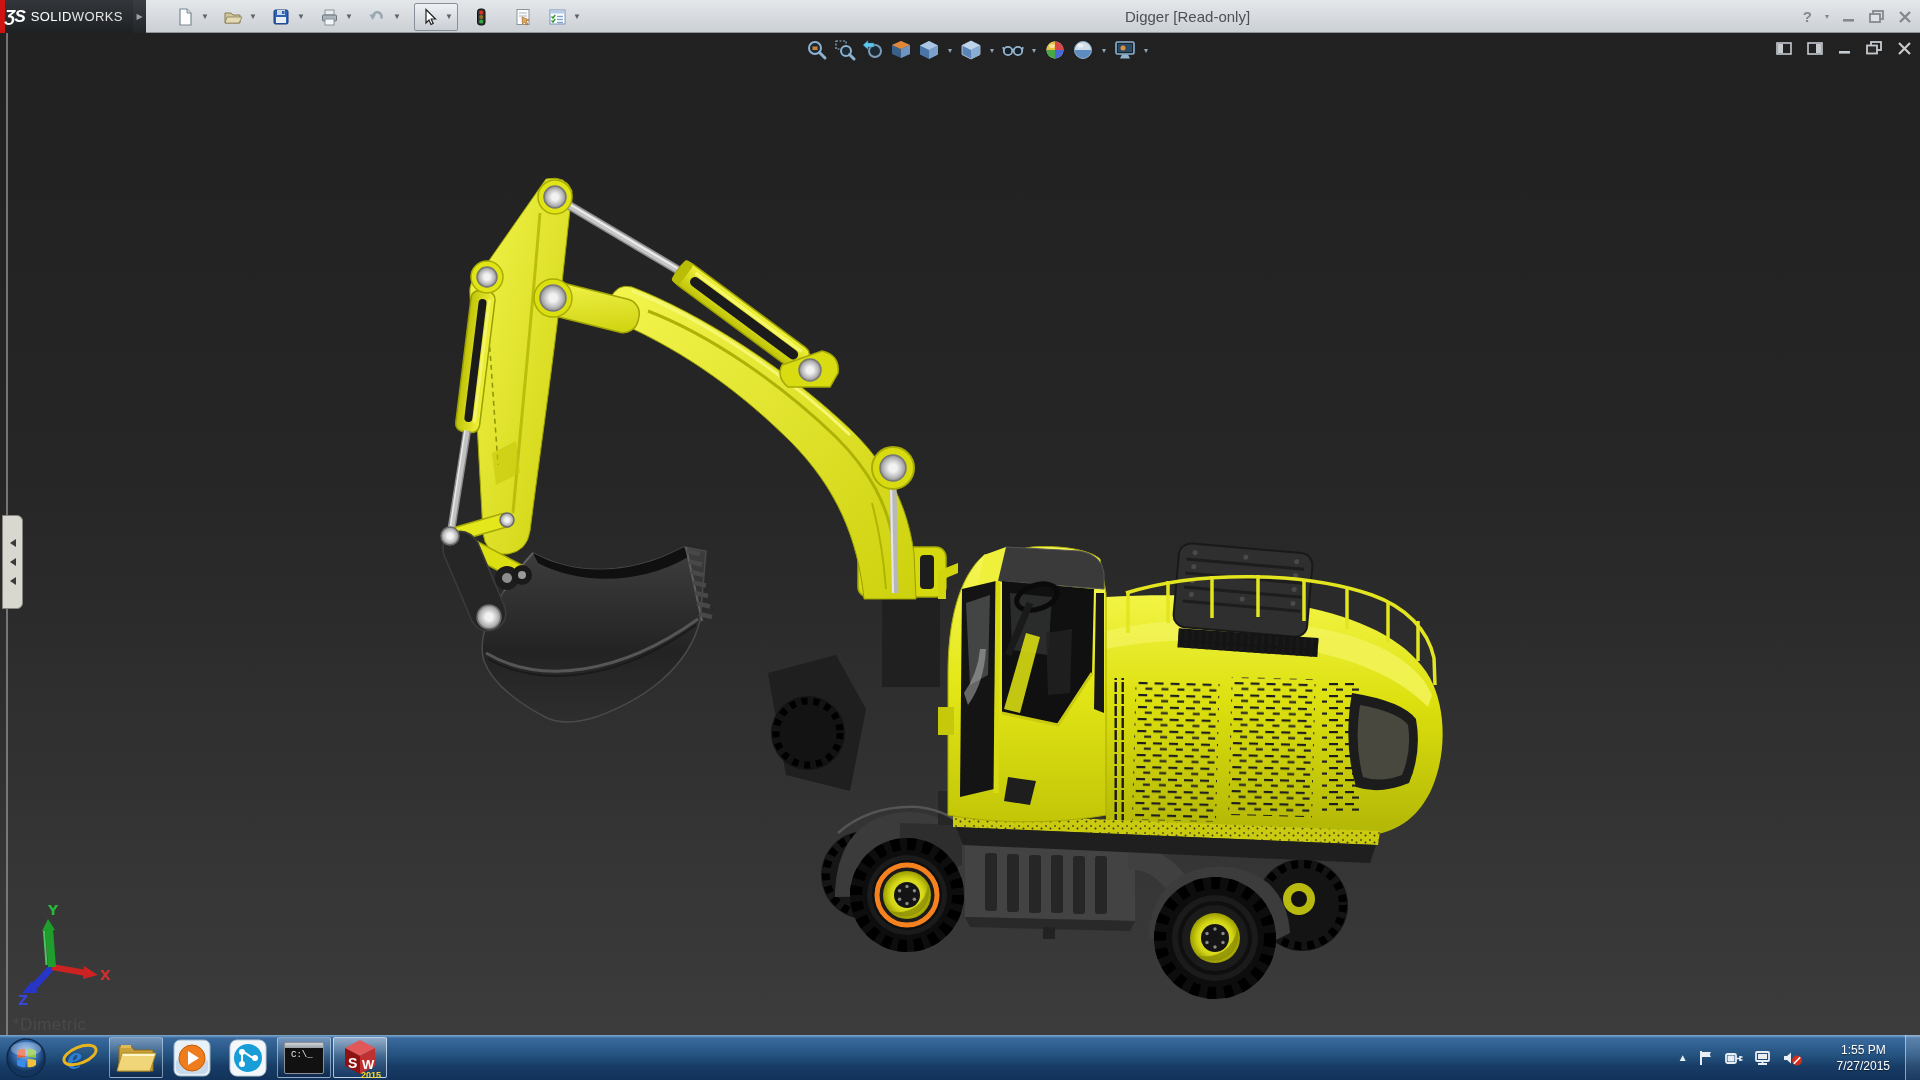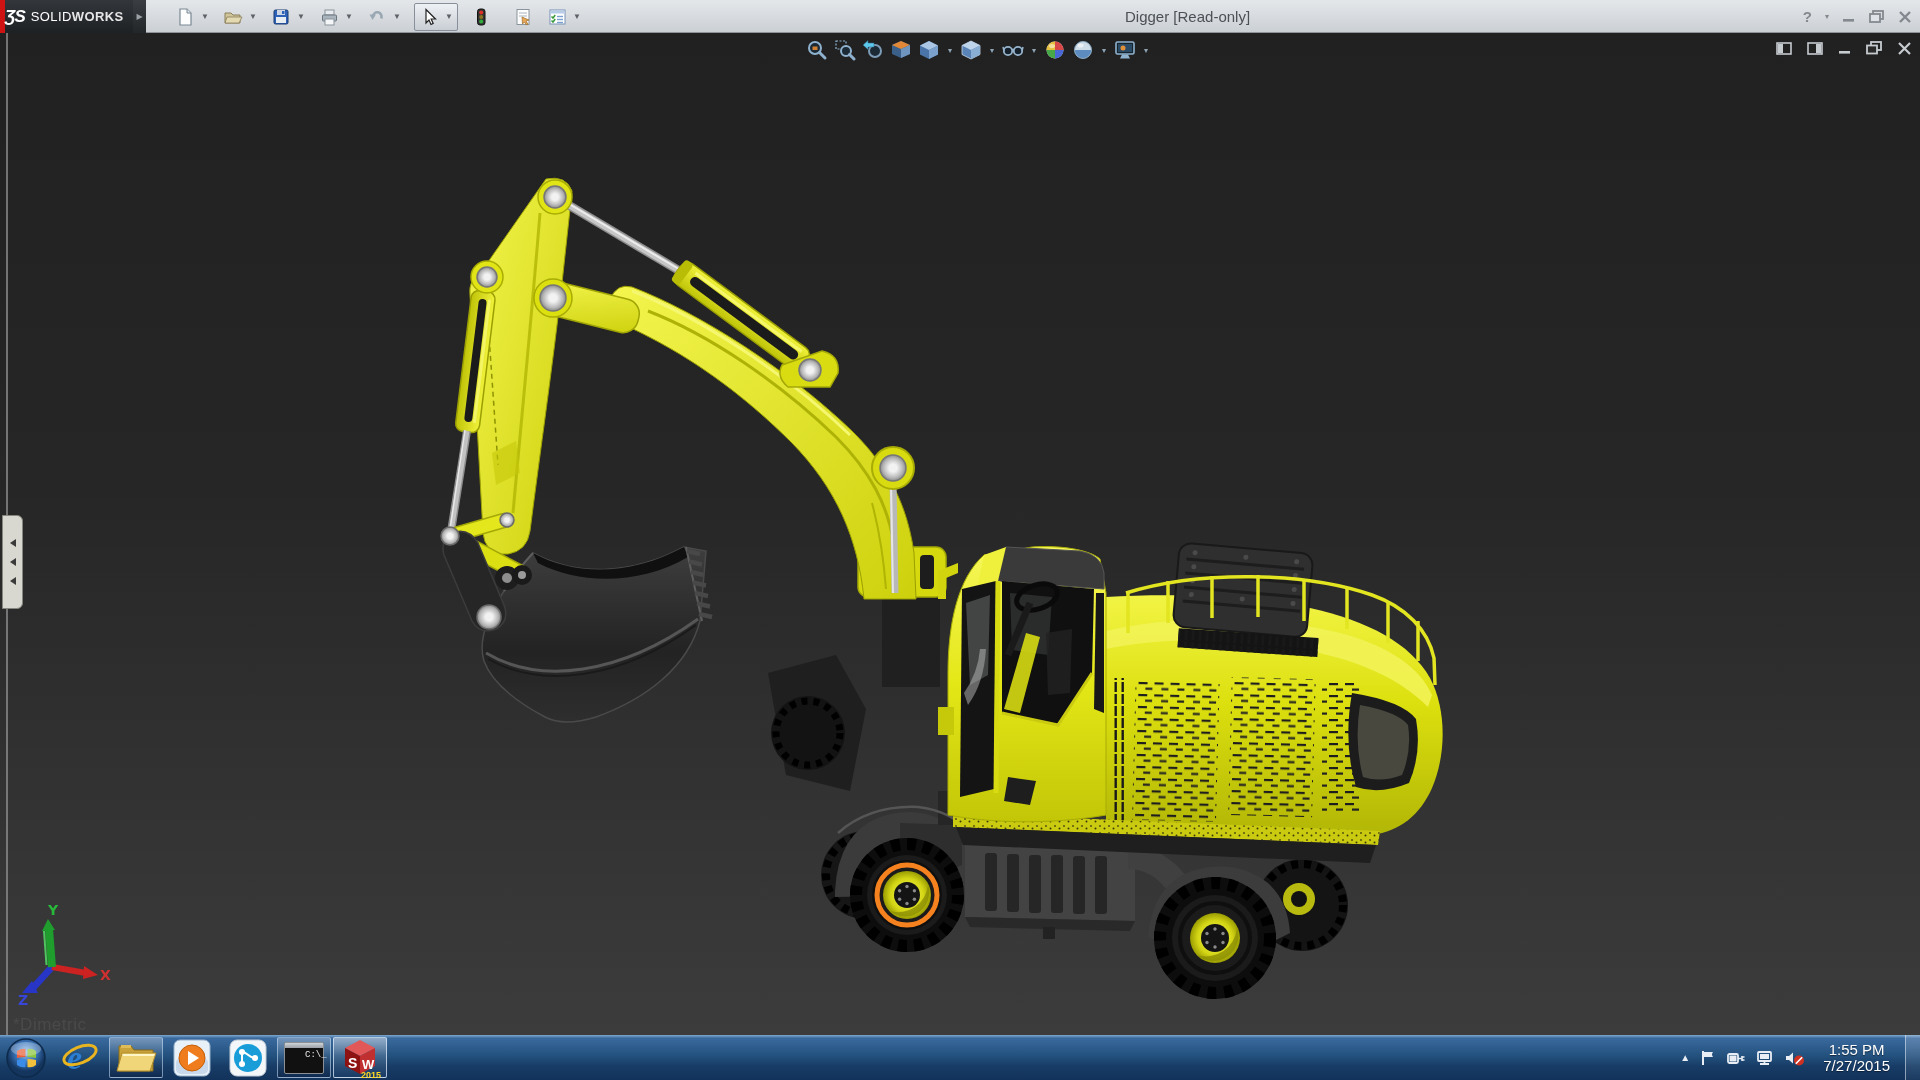--- a/index.html
+++ b/index.html
@@ -6,21 +6,21 @@
     font-family:"Liberation Sans",sans-serif;-webkit-font-smoothing:antialiased;}
   *{box-sizing:border-box;}
   
   .titlebar{position:absolute;top:0;left:0;width:1920px;height:33px;
     background:linear-gradient(#e4e7ea,#d3d7db 70%,#cbd0d4);border-bottom:1px solid #8e949a;}
   .red-strip{position:absolute;left:0;top:0;width:5px;height:33px;background:#cf1212;}
   .logo-block{position:absolute;left:5px;top:0;height:33px;width:128px;display:flex;align-items:center;
     background:linear-gradient(#33363a,#1e2124);color:#fff;padding-left:0;gap:6px;}
   .logo-mark{font-size:17px;font-weight:bold;font-style:italic;letter-spacing:-1px;}
   .logo-text{font-size:13px;letter-spacing:.4px;}
-  .logo-text b{font-weight:normal}.logo-text span{font-weight:bold;color:#e6e6e6}
+  .logo-text b{font-weight:normal}.logo-text span{font-weight:normal;color:#e6e6e6}
   .logo-arrow{position:absolute;left:133px;top:0;width:13px;height:33px;background:linear-gradient(#3a3d41,#232629);
     color:#9aa0a6;font-size:8px;display:flex;align-items:center;justify-content:center;}
   .tb-tools{position:absolute;left:172px;top:3px;height:27px;display:flex;align-items:center;}
   .tb-btn{width:26px;height:26px;display:flex;align-items:center;justify-content:center;border-radius:2px;}
   .tb-dd{width:14px;height:26px;display:flex;align-items:center;justify-content:center;color:#5c6268;font-size:8px;}
   .tb-gap{width:8px;}
   .sel-group{display:flex;align-items:center;border:1px solid #8априline}
   .sel-group{display:flex;align-items:center;border:1px solid #868f9a;border-radius:2px;
     background:linear-gradient(#eef1f4,#c9ced4);height:28px;padding:0 1px;margin:0 2px;}
   .win-title{position:absolute;left:1125px;top:8px;font-size:15px;color:#4c5156;}
@@ -45,26 +45,26 @@
   .taskbar{position:absolute;left:0;top:1035px;width:1920px;height:45px;display:flex;align-items:center;
     background:linear-gradient(#7fa9cf 0%,#3a699e 7%,#24527f 45%,#173c66 70%,#12325a 100%);}
   .start-orb{width:52px;height:45px;display:flex;align-items:center;justify-content:center;}
   .task-slot{width:54px;height:41px;margin:0 1px;display:flex;align-items:center;justify-content:center;border-radius:2px;}
   .task-slot.running{border:1px solid rgba(190,215,240,.6);
     background:linear-gradient(rgba(255,255,255,.30),rgba(255,255,255,.08) 45%,rgba(0,0,20,.18));}
   .task-slot.active{border:1px solid rgba(220,235,250,.75);
     background:linear-gradient(rgba(255,255,255,.45),rgba(255,255,255,.15) 45%,rgba(40,80,130,.25));}
   .tray{margin-left:auto;display:flex;align-items:center;gap:9px;height:45px;}
   .tray-icon{display:flex;align-items:center;justify-content:center;}
-  .clock{color:#fff;font-size:15px;text-align:center;line-height:16px;margin:0 6px 0 8px;text-shadow:0 1px 1px rgba(0,0,0,.5);}
+  .clock{color:#fff;font-size:12px;text-align:center;line-height:16px;margin:0 6px 0 24px;text-shadow:0 1px 1px rgba(0,0,0,.5);}
   .show-desktop{width:15px;height:45px;border-left:1px solid rgba(230,240,250,.55);
     background:linear-gradient(rgba(255,255,255,.18),rgba(255,255,255,.04));}
   .cmd-mini{position:relative;width:40px;height:32px;background:#111;border:1px solid #8a9096;border-radius:2px;}
   .cmd-mini .bar{position:absolute;top:0;left:0;right:0;height:5px;background:linear-gradient(#cfd4d8,#9aa0a6);}
-  .cmd-mini .txt{position:absolute;top:7px;left:20px;color:#e8e8e8;font-family:"Liberation Mono",monospace;font-size:9px;}
+  .cmd-mini .txt{position:absolute;top:7px;left:6px;color:#e8e8e8;font-family:"Liberation Mono",monospace;font-size:9px;}
 </style>
 </head>
 <body>
 
 <div class="titlebar">
   <div class="red-strip"></div>
   <div class="logo-block">
     <span class="logo-mark">ƷS</span>
     <span class="logo-text"><b>SOLID</b><span>WORKS</span></span>
   </div>

